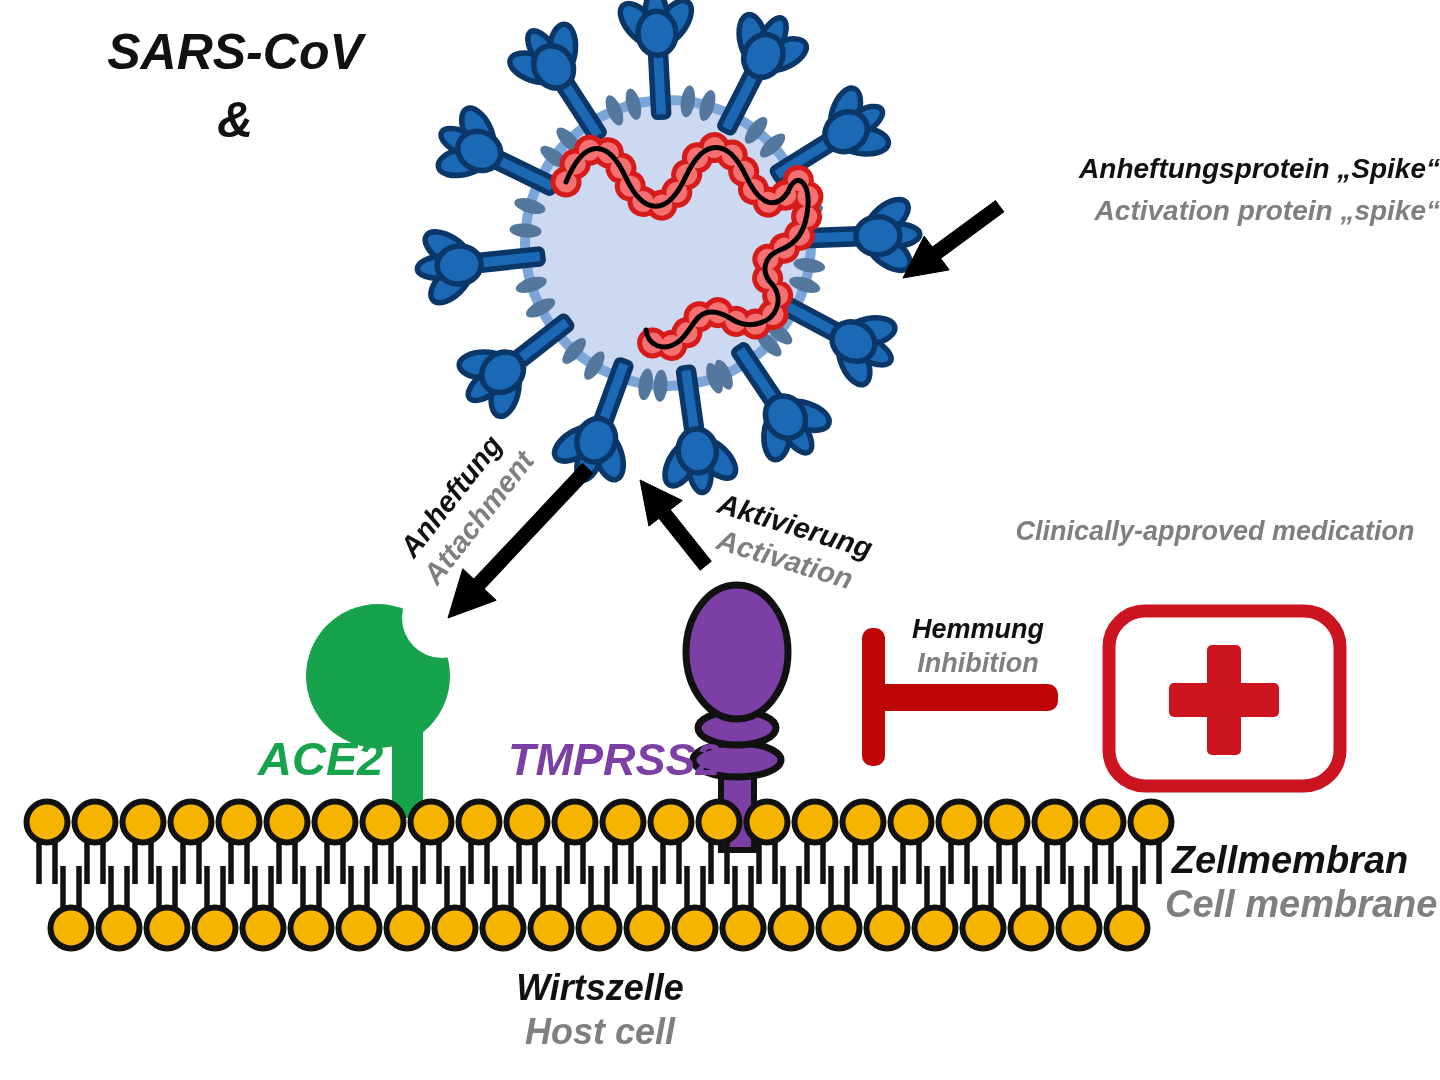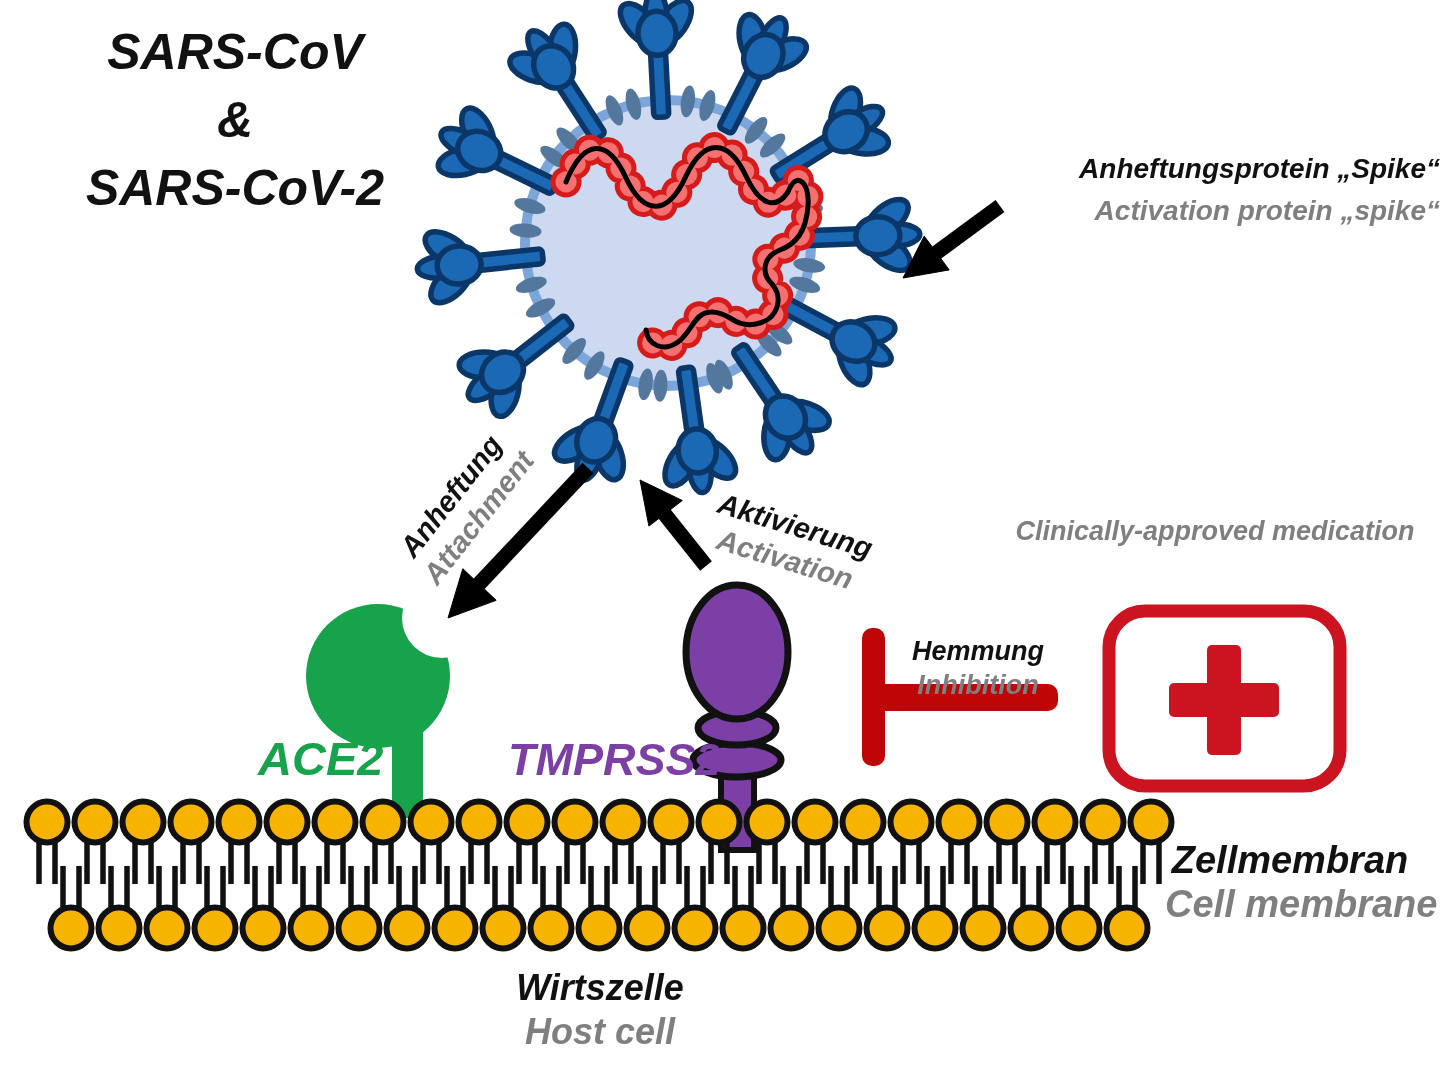--- a/index.html
+++ b/index.html
@@ -361,21 +361,20 @@
     </g>
     <g class="arrow">
       <line x1="1000" y1="206" x2="932" y2="256" stroke-width="17"></line>
       <polygon points="903,278 924.2,236.1 949.2,269.9"></polygon>
     </g>
   </svg>
 
   <div class="lbl ctr" style="left:30px;top:18px;width:410px;font-size:50px;line-height:68px;">
     <div>SARS-CoV</div>
     <div>&amp;</div>
-    <div>SARS-CoV-2</div>
   </div>
 
   <div class="lbl ctr" style="left:990px;top:148px;width:450px;font-size:28px;line-height:42px;text-align:right;">
     <div class="de">Anheftungsprotein „Spike“</div>
     <div class="en">Activation protein „spike“</div>
   </div>
 
   <div class="lbl ctr" style="left:365px;top:472px;width:200px;font-size:29px;line-height:35px;transform:rotate(-52deg);">
     <div class="de">Anheftung</div>
     <div class="en">Attachment</div>
@@ -383,21 +382,21 @@
 
   <div class="lbl ctr" style="left:680px;top:508px;width:220px;font-size:29px;line-height:35px;transform:rotate(17deg);">
     <div class="de">Aktivierung</div>
     <div class="en">Activation</div>
   </div>
 
   <div class="lbl ctr" style="left:990px;top:514px;width:450px;font-size:27px;line-height:34px;">
     <div class="en">Clinically-approved medication</div>
   </div>
 
-  <div class="lbl ctr" style="left:858px;top:612px;width:240px;font-size:27px;line-height:34px;margin-top:22px;">
+  <div class="lbl ctr" style="left:858px;top:612px;width:240px;font-size:27px;line-height:34px;">
     <div class="de">Hemmung</div>
     <div class="en">Inhibition</div>
   </div>
 
   <div class="lbl" style="left:258px;top:731px;font-size:47px;color:var(--green);">ACE2</div>
 
   <div class="lbl" style="left:508px;top:734px;font-size:45px;color:var(--purple);">TMPRSS2</div>
 
   <div class="lbl ctr" style="left:1165px;top:838px;width:250px;font-size:38px;line-height:44px;">
     <div class="de">Zellmembran</div>

